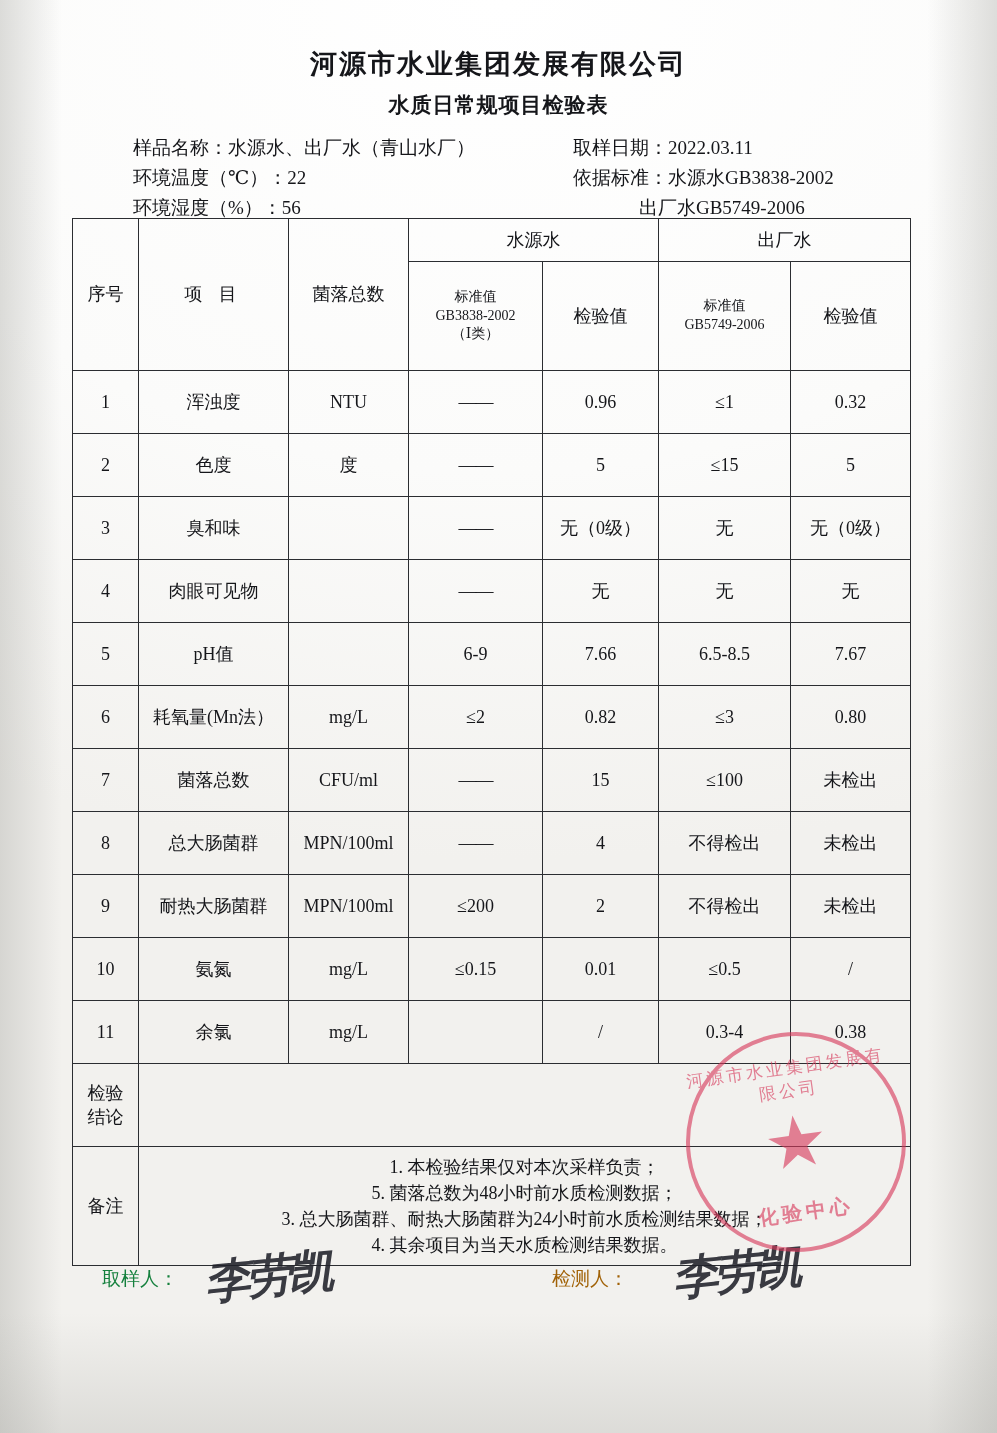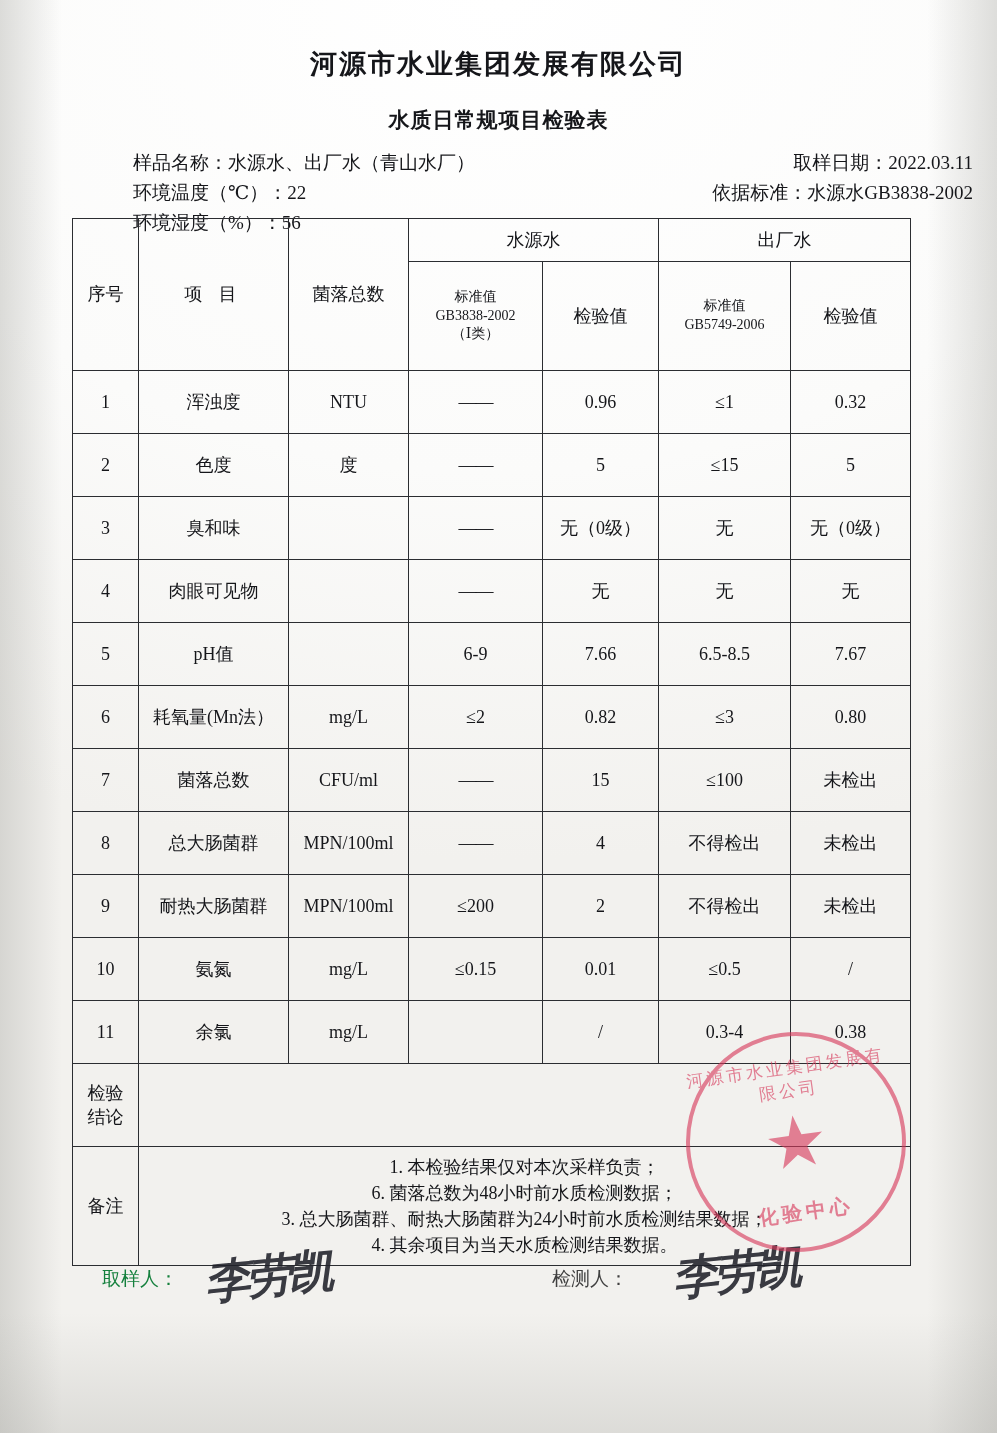--- a/index.html
+++ b/index.html
@@ -56,42 +56,41 @@
     font-weight: bold;
     letter-spacing: 2px;
     margin-top: 46px;
     font-family: "DejaVu Serif", "Liberation Serif", serif;
   }
   .title-sub {
     text-align: center;
     font-size: 21px;
     font-weight: bold;
     letter-spacing: 1px;
-    margin-top: 24px;
+    margin-top: 9px;
     font-family: "DejaVu Serif", "Liberation Serif", serif;
   }
 
   .meta {
     margin-top: 14px;
     padding-left: 110px;
     font-size: 19px;
     line-height: 30px;
     position: relative;
     margin-left: 23px;
   }
   .meta-row {
     display: flex;
     white-space: nowrap;
   }
   .meta-left {
     width: 440px;
   }
   .meta-right {
     width: 400px;
-    text-align: right;
   }
   .meta-right-indent {
     padding-left: 112px;
   }
 
   
   .tbl-wrap {
     position: absolute;
     left: 72px;
     top: 218px;
@@ -159,21 +158,21 @@
     font-size: 19px;
   }
   .sig-sampler {
     position: absolute;
     left: 30px; top: 14px;
     color: #15803d;
   }
   .sig-tester {
     position: absolute;
     left: 480px; top: 14px;
-    color: #404040;
+    color: #a16207;
   }
   .handwrite {
     position: absolute;
     font-family: "DejaVu Serif", serif;
     font-style: italic;
     font-weight: bold;
     color: #20212a;
     font-size: 46px;
     letter-spacing: -4px;
     transform: rotate(-6deg);
@@ -251,20 +250,23 @@
       <div class="meta-left">
         <span>环境温度（℃）：</span><span>22</span>
       </div>
       <div class="meta-right">
         <span>依据标准：</span><span>水源水GB3838-2002</span>
       </div>
     </div>
     <div class="meta-row">
       <div class="meta-left">
         <span>环境湿度（%）：</span><span>56</span>
+      </div>
+      <div class="meta-right meta-right-indent">
+        <span>出厂水GB5749-2006</span>
       </div>
     </div>
   </div>
 
   <div class="tbl-wrap">
     <table class="report">
       <colgroup>
         <col class="col-no">
           <col class="col-item">
           <col class="col-unit">
@@ -401,21 +403,21 @@
             <div>检验</div>
             <div>结论</div>
           </td>
           <td colspan="6"></td>
         </tr>
 
         <tr class="notes-row">
           <td class="notes-label">备注</td>
           <td colspan="6" class="notes-body">
             <div>1. 本检验结果仅对本次采样负责；</div>
-            <div>6. 菌落总数为48小时前水质检测数据；</div>
+            <div>5. 菌落总数为48小时前水质检测数据；</div>
             <div>3. 总大肠菌群、耐热大肠菌群为24小时前水质检测结果数据；</div>
             <div>4. 其余项目为当天水质检测结果数据。</div>
           </td>
         </tr>
       </tbody>
     </table>
   </div>
 
   <div class="sig-area">
     <div class="sig-sampler">取样人：</div>

